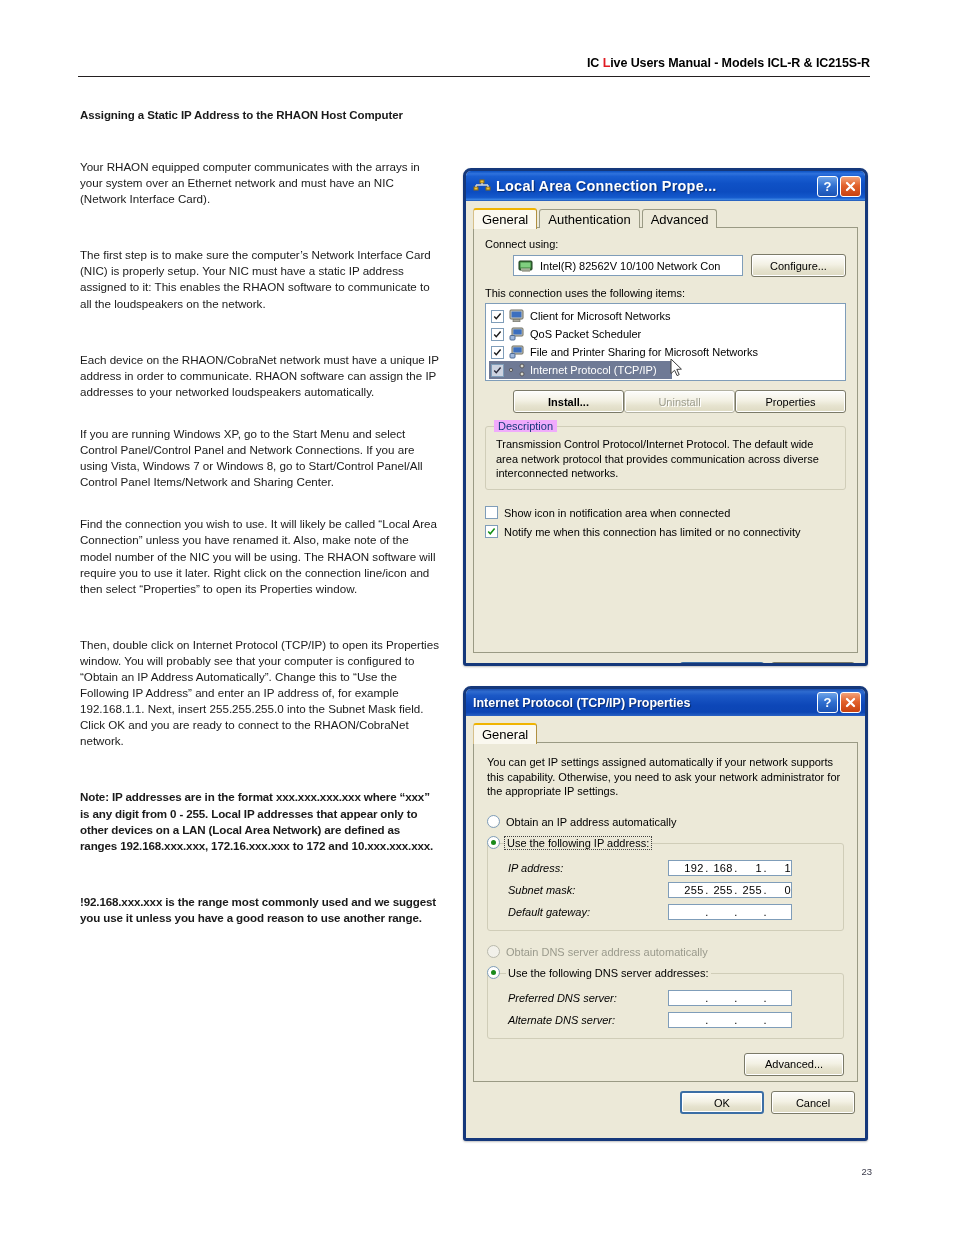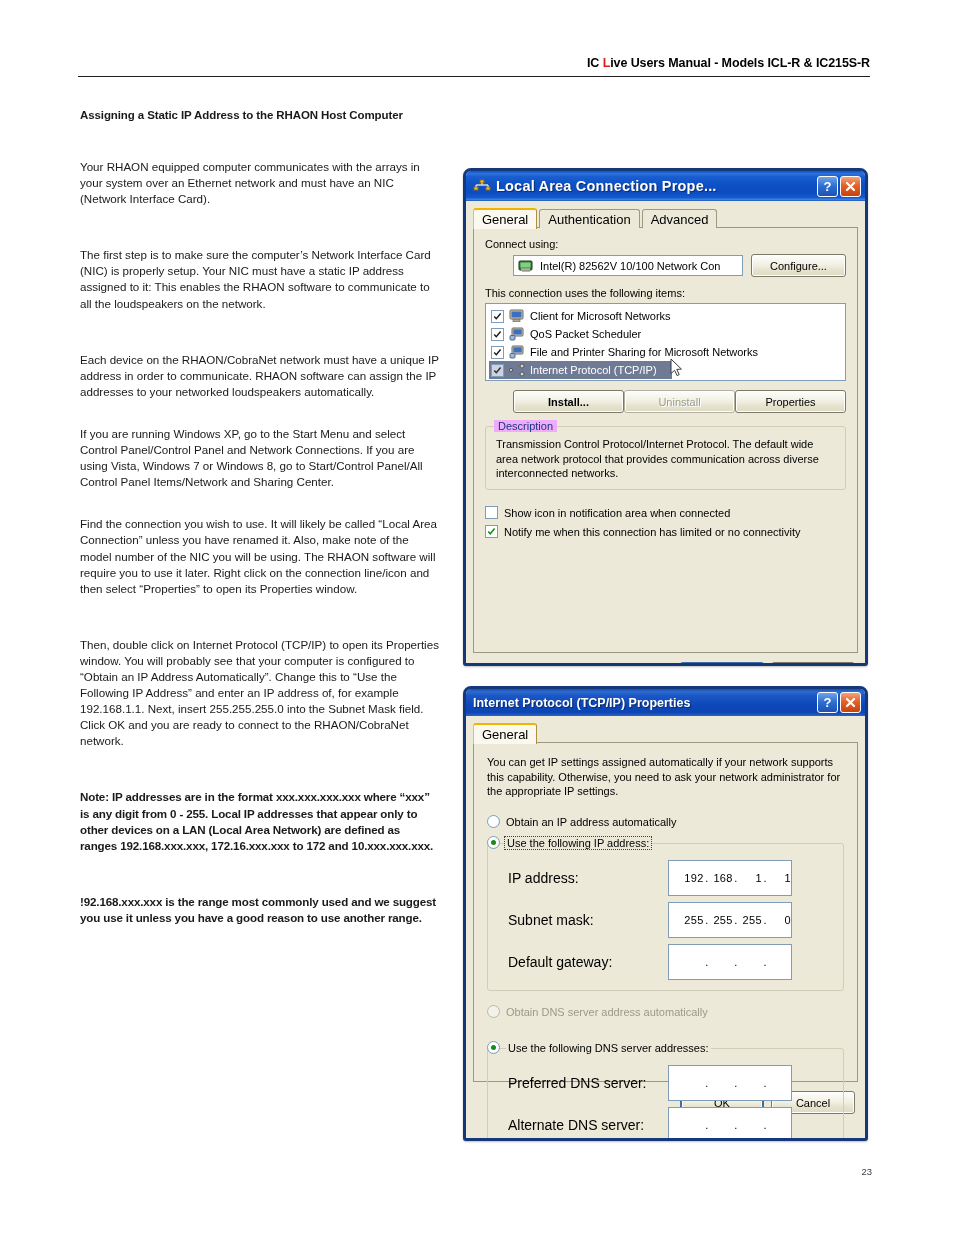--- a/index.html
+++ b/index.html
@@ -216,23 +216,23 @@
   .rad-row .focus {
     border: 1px dotted #404040; padding: 0 2px; margin: 10px -2px;
   }
 
   .ipgroup {
     border: 1px solid #d0cdb8; border-radius: 3px;
     margin-top: -9px; padding: 16px 10px 10px 20px;
   }
   .iprow { display: flex; align-items: center; margin-bottom: 6px; }
   .iprow:last-child { margin-bottom: 0; }
-  .iprow .ilabel { width: 160px; font-size: 14px; }
+  .iprow .ilabel { width: 160px; font-size: 11px; font-style: italic; }
   .ipbox {
-    width: 124px; height: 36px;
+    width: 124px; height: 16px;
     background: #fff; border: 1px solid #7f9db9;
     display: flex; align-items: center; justify-content: center;
     font-size: 11px; letter-spacing: .3px; padding-left: 12px;
   }
   .ipbox .seg { display:inline-block; width: 24px; text-align: right; }
   .ipbox .dot { display:inline-block; width: 7px; text-align: center; color:#000; }
 
   
   .cursor { position: absolute; width: 13px; height: 19px; }
 
@@ -486,21 +486,21 @@
               <span class="seg"></span>
           </span>
         </div>
       </div>
 
       <div class="rad-row dim" style="margin-top:12px;">
         <span class="radio disabled"></span>
         <span>Obtain DNS server address automatically</span>
       </div>
 
-      <div class="rad-row" style="margin-top:18px; position:relative; z-index:2;">
+      <div class="rad-row" style="margin-top:3px; position:relative; z-index:2;">
         <span class="radio">
             <span class="dot"></span>
           </span>
         <span style="background:#ece9d8; padding:0 2px;">Use the following DNS server addresses:</span>
       </div>
 
       <div class="ipgroup">
         <div class="iprow">
           <span class="ilabel">Preferred DNS server:</span>
           <span class="ipbox">

